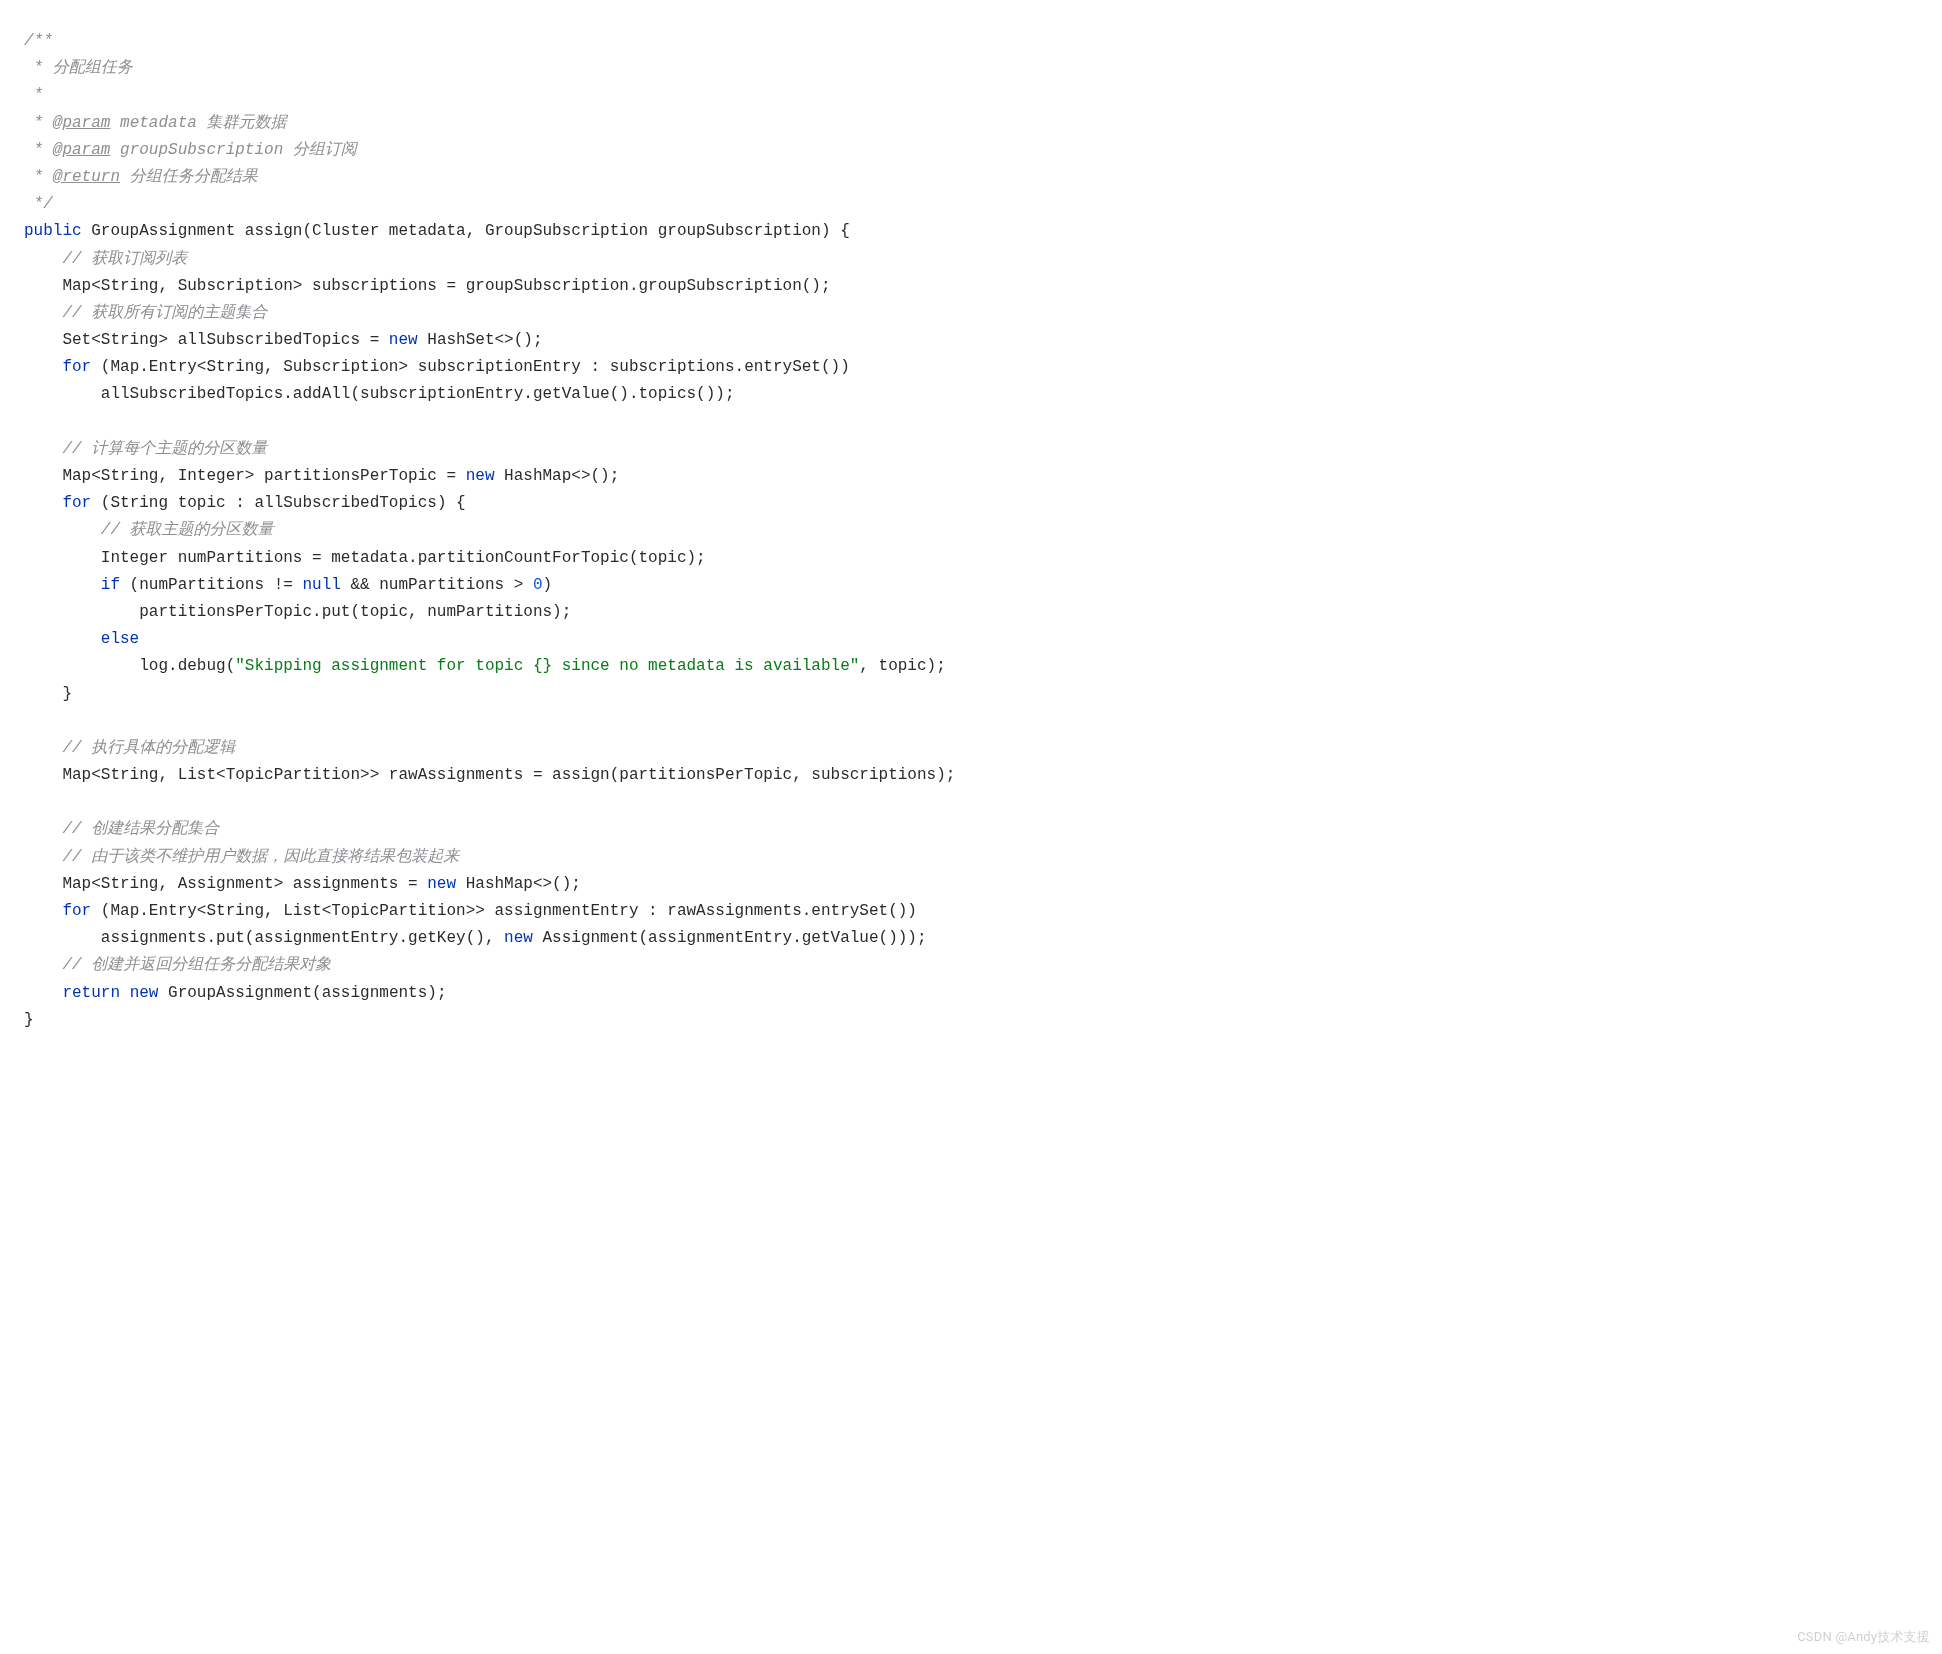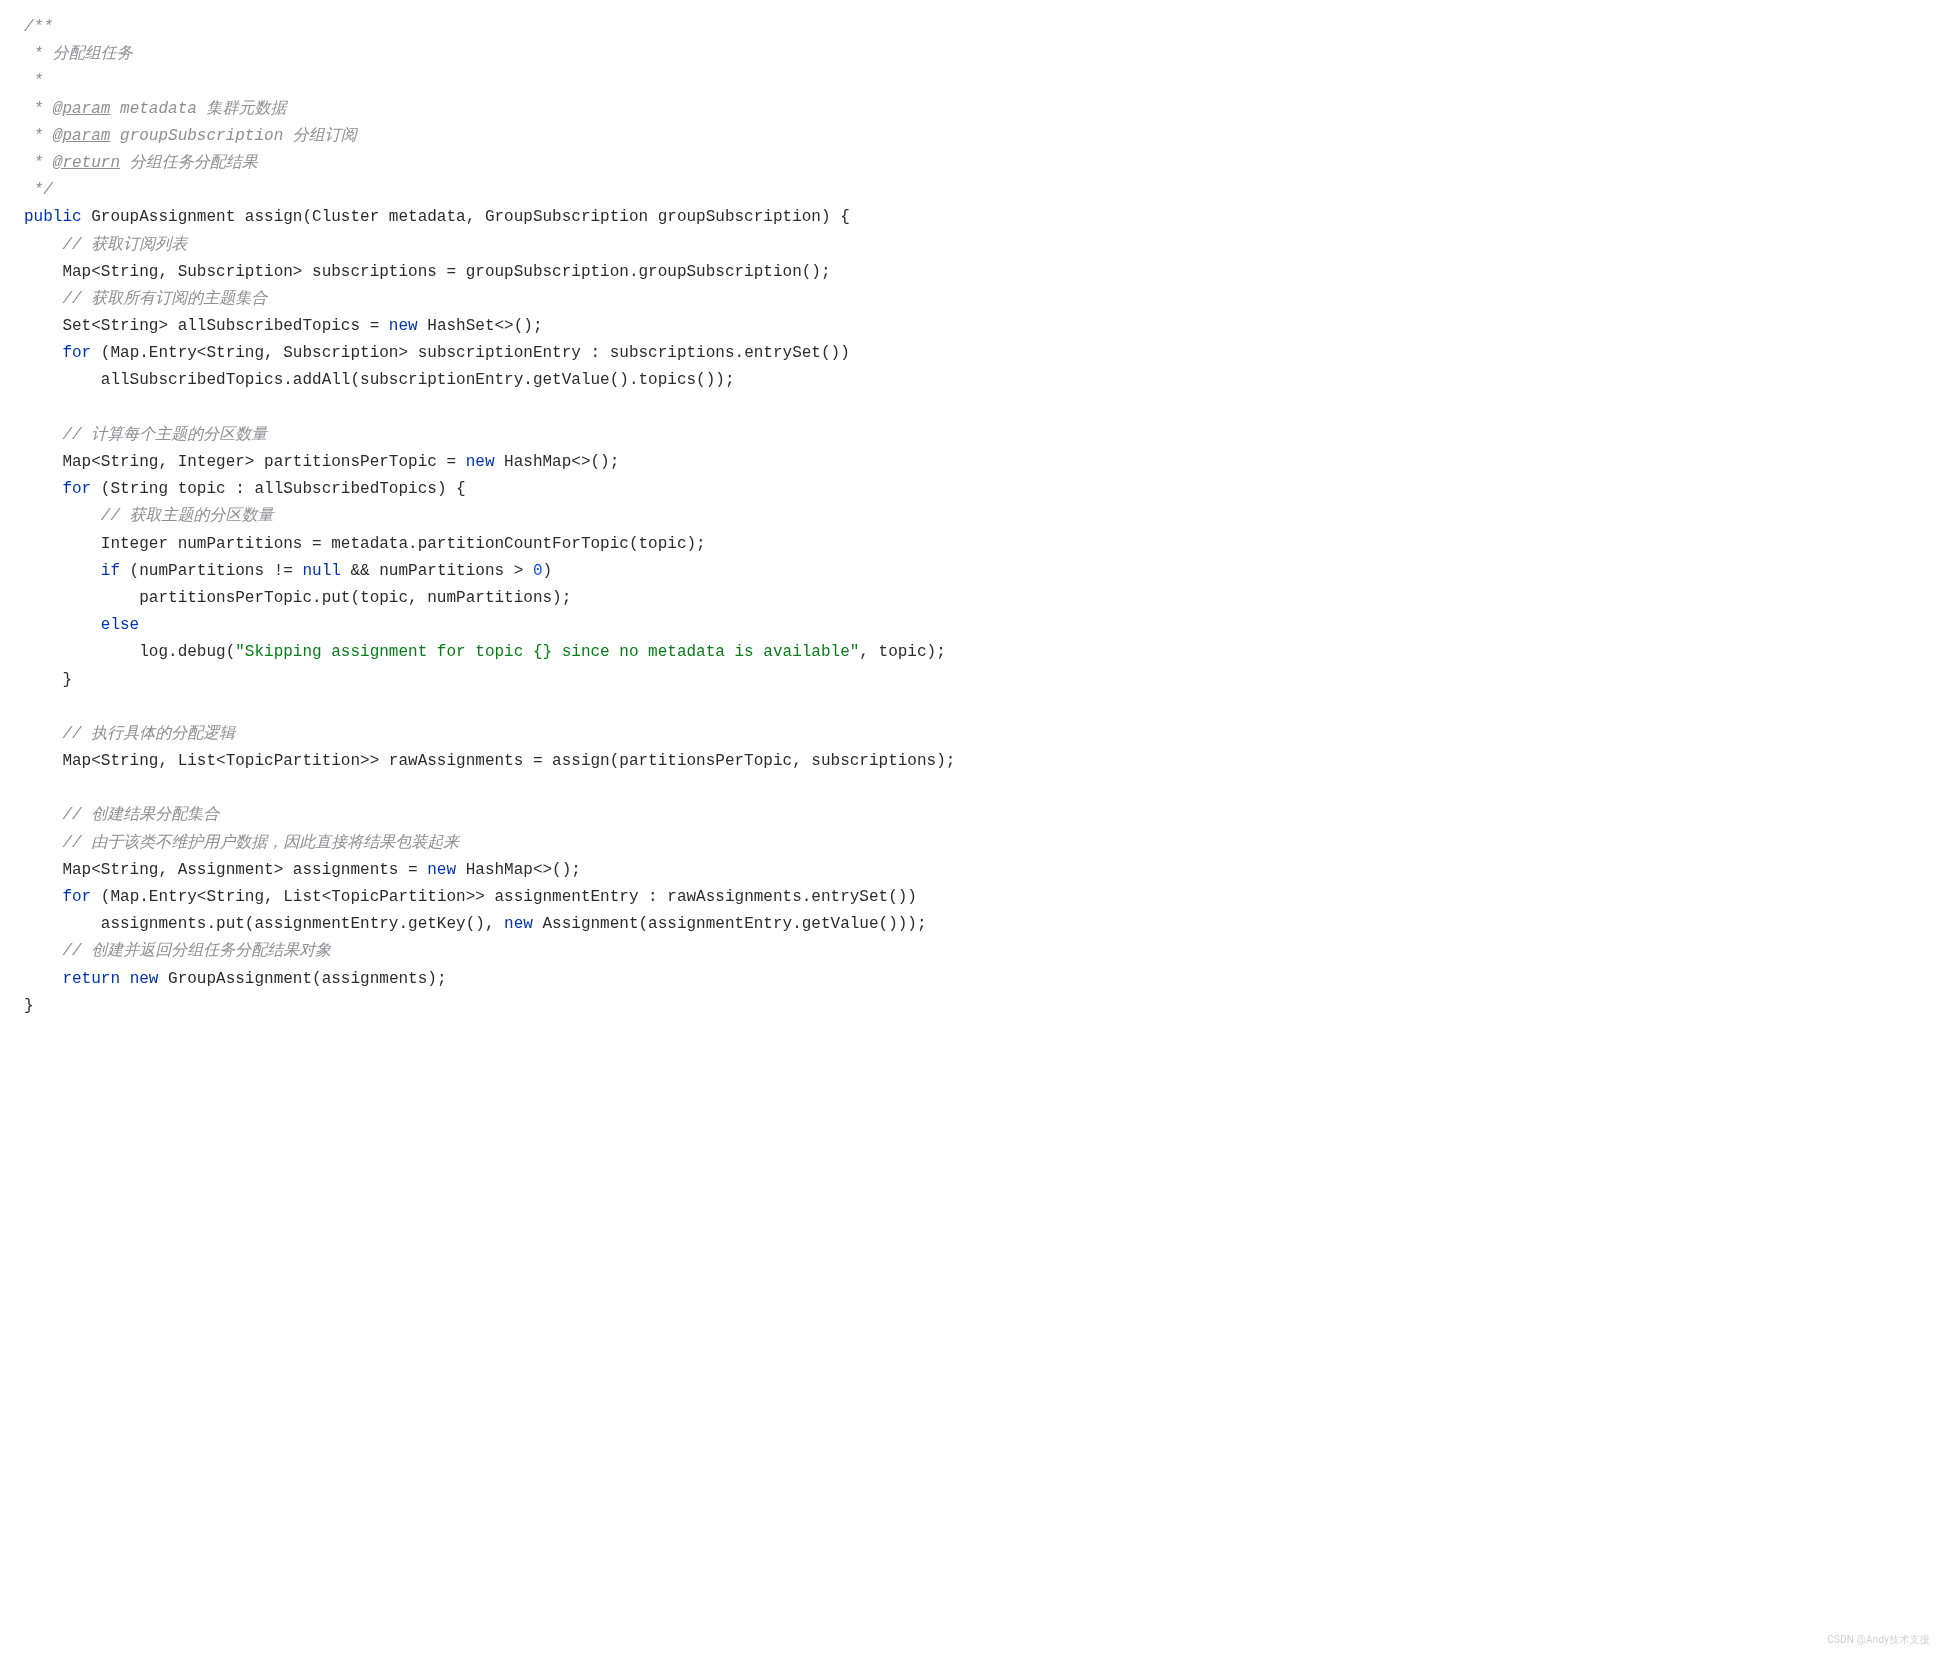--- a/index.html
+++ b/index.html
@@ -5,39 +5,39 @@
   html, body {
     margin: 0;
     padding: 0;
     background: #ffffff;
     font-family: "SFMono-Regular", Consolas, "Liberation Mono", Menlo, monospace;
     font-size: 16px;
     line-height: 1.7;
     color: #2b2b2b;
   }
   .code-wrap {
-    padding: 14px 6px 14px 24px;
+    padding: 28px 6px 14px 24px;
   }
   pre {
     margin: 0;
     white-space: pre;
     font-family: inherit;
   }
   .c-comment { color: #8e8e93; font-style: italic; }
   .c-doctag  { color: #8e8e93; font-style: italic; text-decoration: underline; }
   .c-keyword { color: #0033b3; }
   .c-string  { color: #067d17; }
   .c-number  { color: #1750eb; }
   .c-text    { color: #2b2b2b; }
   .watermark {
     position: fixed;
     right: 12px;
     bottom: 6px;
     font-family: -apple-system, BlinkMacSystemFont, "Segoe UI", Roboto, sans-serif;
-    font-size: 10px;
+    font-size: 13px;
     color: rgba(0,0,0,0.20);
     letter-spacing: 0.2px;
   }
 </style>
 </head>
 <body>
 
 <div class="code-wrap">
 <pre><span class="c-comment">/**</span>
 <span class="c-comment"> * 分配组任务</span>

